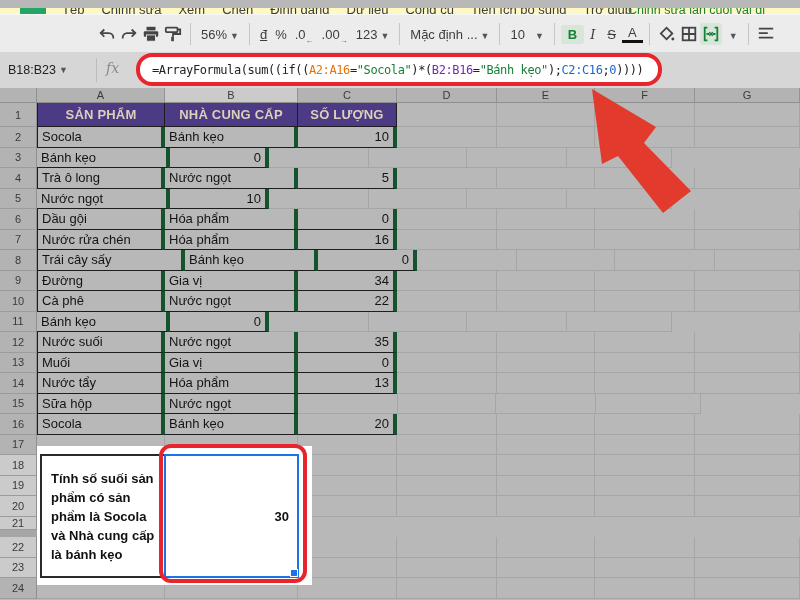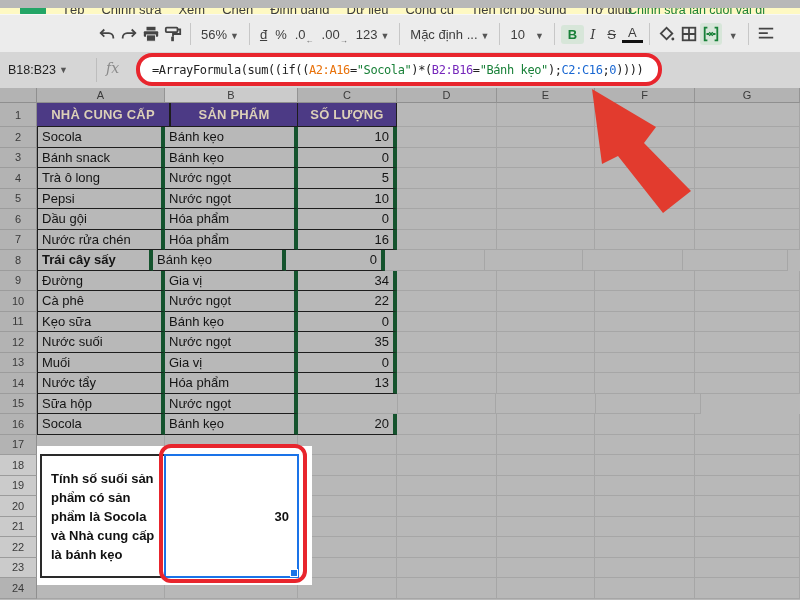--- a/index.html
+++ b/index.html
@@ -206,61 +206,59 @@
       <div class="colh hl" style="width: 133px;">B</div>
       <div class="colh" style="width: 99px;">C</div>
       <div class="colh" style="width: 100px;">D</div>
       <div class="colh" style="width: 98px;">E</div>
       <div class="colh" style="width: 100px;">F</div>
       <div class="colh" style="width: 105px;">G</div>
     </div>
   <div id="rows">
       <div class="grow" style="height: 24px;">
         <div class="rowh">1</div>
+        <div class="cell tblh tl" style="width: 128px;">SẢN PHẨM</div>
         <div class="cell tblh" style="width: 133px;">NHÀ CUNG CẤP</div>
-        <div class="cell tblh tl" style="width: 128px;">SẢN PHẨM</div>
         <div class="cell tblh" style="width: 99px;">SỐ LƯỢNG</div>
         <div class="cell" style="width: 100px;"></div>
         <div class="cell" style="width: 98px;"></div>
         <div class="cell" style="width: 100px;"></div>
         <div class="cell" style="width: 105px;"></div>
       </div>
       <div class="grow" style="height: 20.5px;">
         <div class="rowh">2</div>
         <div class="cell tblc tl" style="width: 128px;">Socola</div>
         <div class="cell tblc" style="width: 133px;">Bánh kẹo</div>
         <div class="cell tblc num" style="width: 99px;">10</div>
         <div class="cell" style="width: 100px;"></div>
         <div class="cell" style="width: 98px;"></div>
         <div class="cell" style="width: 100px;"></div>
         <div class="cell" style="width: 105px;"></div>
       </div>
       <div class="grow" style="height: 20.5px;">
         <div class="rowh">3</div>
-        <div class="cell tblc tl" style="width: 128px;">Bánh snack</div>
         <div class="cell tblc" style="width: 133px;">Bánh kẹo</div>
         <div class="cell tblc num" style="width: 99px;">0</div>
         <div class="cell" style="width: 100px;"></div>
         <div class="cell" style="width: 98px;"></div>
         <div class="cell" style="width: 100px;"></div>
         <div class="cell" style="width: 105px;"></div>
       </div>
       <div class="grow" style="height: 20.5px;">
         <div class="rowh">4</div>
         <div class="cell tblc tl" style="width: 128px;">Trà ô long</div>
         <div class="cell tblc" style="width: 133px;">Nước ngọt</div>
         <div class="cell tblc num" style="width: 99px;">5</div>
         <div class="cell" style="width: 100px;"></div>
         <div class="cell" style="width: 98px;"></div>
         <div class="cell" style="width: 100px;"></div>
         <div class="cell" style="width: 105px;"></div>
       </div>
       <div class="grow" style="height: 20.5px;">
         <div class="rowh">5</div>
-        <div class="cell tblc tl" style="width: 128px;">Pepsi</div>
         <div class="cell tblc" style="width: 133px;">Nước ngọt</div>
         <div class="cell tblc num" style="width: 99px;">10</div>
         <div class="cell" style="width: 100px;"></div>
         <div class="cell" style="width: 98px;"></div>
         <div class="cell" style="width: 100px;"></div>
         <div class="cell" style="width: 105px;"></div>
       </div>
       <div class="grow" style="height: 20.5px;">
         <div class="rowh">6</div>
         <div class="cell tblc tl" style="width: 128px;">Dầu gội</div>
@@ -276,21 +274,21 @@
         <div class="cell tblc tl" style="width: 128px;">Nước rửa chén</div>
         <div class="cell tblc" style="width: 133px;">Hóa phẩm</div>
         <div class="cell tblc num" style="width: 99px;">16</div>
         <div class="cell" style="width: 100px;"></div>
         <div class="cell" style="width: 98px;"></div>
         <div class="cell" style="width: 100px;"></div>
         <div class="cell" style="width: 105px;"></div>
       </div>
       <div class="grow" style="height: 20.5px;">
         <div class="rowh">8</div>
-        <div class="cell tblc tl" style="width: 116px; font-weight: bold;">Trái cây sấy</div>
+        <div class="cell tblc tl" style="width: 148px;">Trái cây sấy</div>
         <div class="cell tblc" style="width: 133px;">Bánh kẹo</div>
         <div class="cell tblc num" style="width: 99px;">0</div>
         <div class="cell" style="width: 100px;"></div>
         <div class="cell" style="width: 98px;"></div>
         <div class="cell" style="width: 100px;"></div>
         <div class="cell" style="width: 105px;"></div>
       </div>
       <div class="grow" style="height: 20.5px;">
         <div class="rowh">9</div>
         <div class="cell tblc tl" style="width: 128px;">Đường</div>
@@ -306,21 +304,20 @@
         <div class="cell tblc tl" style="width: 128px;">Cà phê</div>
         <div class="cell tblc" style="width: 133px;">Nước ngọt</div>
         <div class="cell tblc num" style="width: 99px;">22</div>
         <div class="cell" style="width: 100px;"></div>
         <div class="cell" style="width: 98px;"></div>
         <div class="cell" style="width: 100px;"></div>
         <div class="cell" style="width: 105px;"></div>
       </div>
       <div class="grow" style="height: 20.5px;">
         <div class="rowh">11</div>
-        <div class="cell tblc tl" style="width: 128px;">Kẹo sữa</div>
         <div class="cell tblc" style="width: 133px;">Bánh kẹo</div>
         <div class="cell tblc num" style="width: 99px;">0</div>
         <div class="cell" style="width: 100px;"></div>
         <div class="cell" style="width: 98px;"></div>
         <div class="cell" style="width: 100px;"></div>
         <div class="cell" style="width: 105px;"></div>
       </div>
       <div class="grow" style="height: 20.5px;">
         <div class="rowh">12</div>
         <div class="cell tblc tl" style="width: 128px;">Nước suối</div>
@@ -403,21 +400,21 @@
       <div class="grow" style="height: 20.5px;">
         <div class="rowh hl">20</div>
         <div class="cell" style="width: 128px;"></div>
         <div class="cell" style="width: 133px;"></div>
         <div class="cell" style="width: 99px;"></div>
         <div class="cell" style="width: 100px;"></div>
         <div class="cell" style="width: 98px;"></div>
         <div class="cell" style="width: 100px;"></div>
         <div class="cell" style="width: 105px;"></div>
       </div>
-      <div class="grow" style="height: 20.5px;">
+      <div class="grow" style="height: 20.5px; flex-direction: column;">
         <div class="rowh hl">21</div>
         <div class="cell" style="width: 128px;"></div>
         <div class="cell" style="width: 133px;"></div>
         <div class="cell" style="width: 99px;"></div>
         <div class="cell" style="width: 100px;"></div>
         <div class="cell" style="width: 98px;"></div>
         <div class="cell" style="width: 100px;"></div>
         <div class="cell" style="width: 105px;"></div>
       </div>
       <div class="grow" style="height: 20.5px;">

